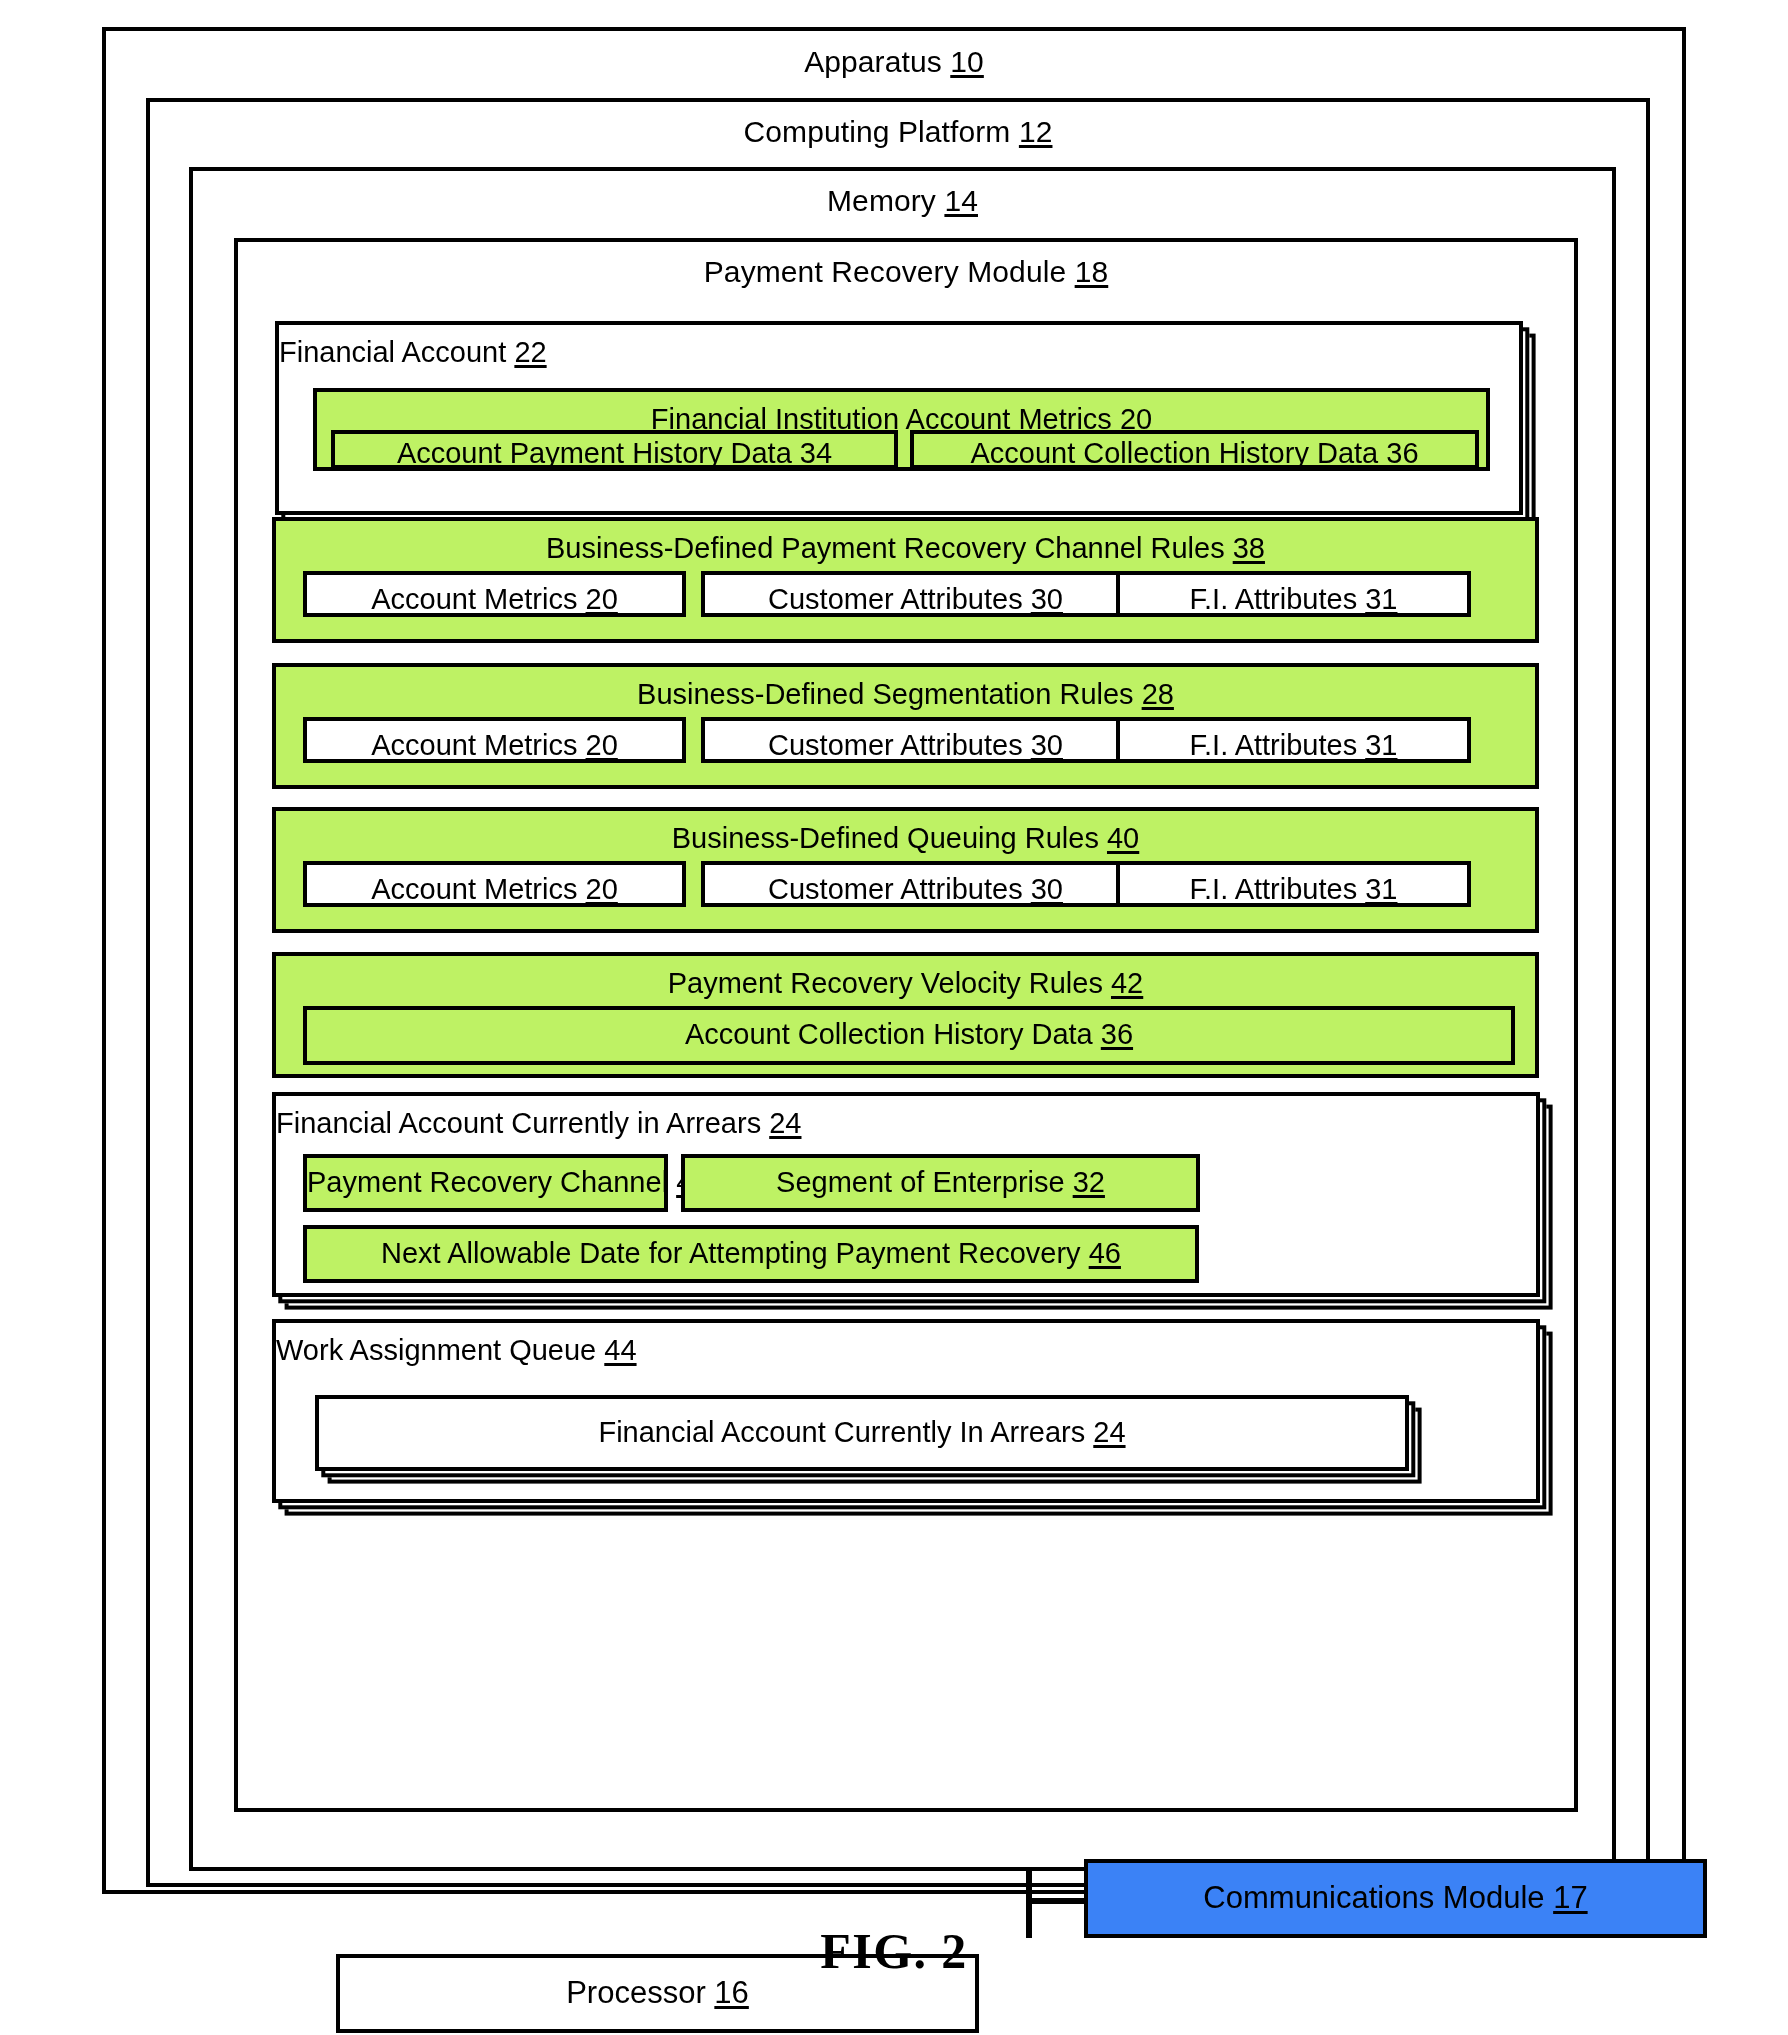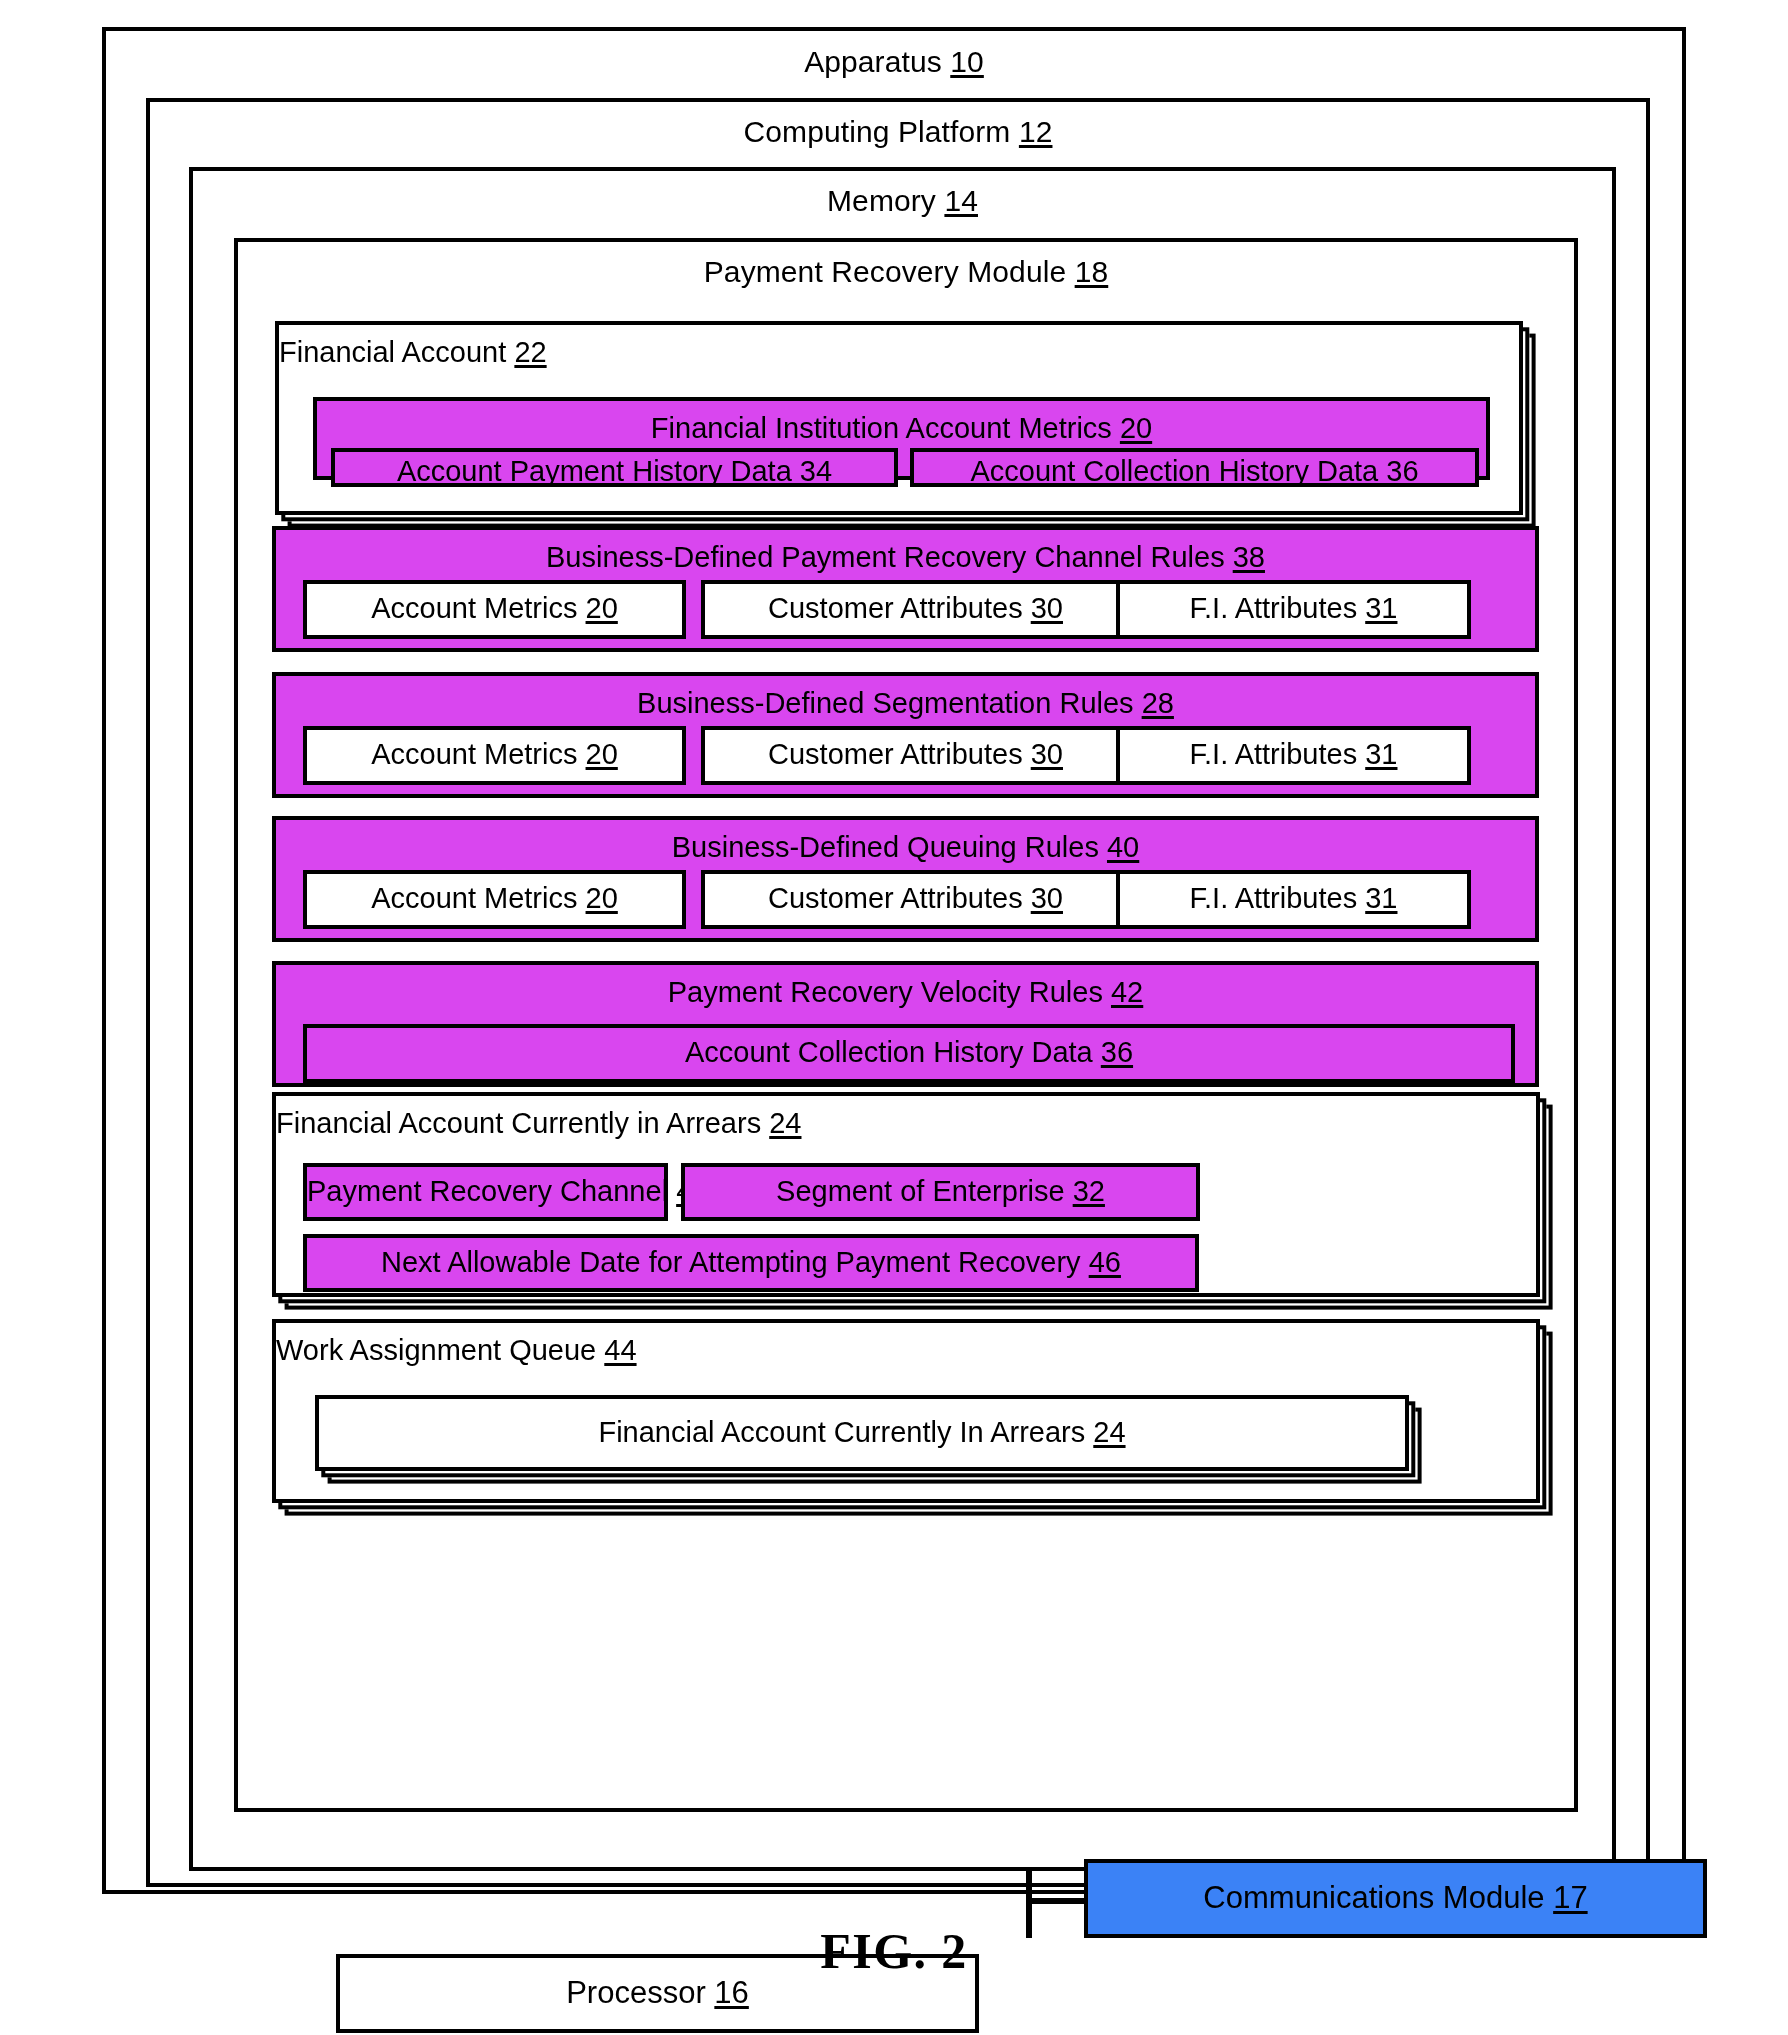--- a/index.html
+++ b/index.html
@@ -43,23 +43,22 @@
   }
   #apparatus > .frame-title { padding-top: 16px; }
   #platform  > .frame-title { padding-top: 15.4px; }
   #memory    > .frame-title { padding-top: 14.7px; }
   #prmodule  > .frame-title { padding-top: 14.7px; }
 
   
   .box {
     position: absolute;
     border: 4.9px solid #000;
-    background: #d946ef;
+    background: #bef264;
     box-sizing: border-box;
-    margin-top: 9px;
   }
   .box-title {
     font-size: 29px;
     line-height: 1;
     padding-top: 12.6px;
   }
   u, .num {
     text-decoration: underline;
     text-underline-offset: 2.8px;
     text-decoration-thickness: 2.8px;
@@ -96,21 +95,21 @@
     white-space: nowrap;
   }
 
   
   .rule-block { left:34px; width:1267px; height:126px; }
   #rules-channel { top:275px; }
   #rules-segment { top:421px; }
   #rules-queue   { top:565px; }
   .rule-cols { position:absolute; left:27px; top:50px; right:27px; height:59px; }
   .rule-col {
-    position:absolute; top:0; height:59px;
+    position:absolute; top:0; height:46px;
     border:4.9px solid #000; background:#fff; box-sizing:border-box;
   }
   .rule-col.c1 { left:0px;   width:383px; }
   .rule-col.c2 { left:398px; width:429px; }
   .rule-col.c3 { left:813px;width:355px; }
   .rule-col .leaf-label { line-height:49px; }
 
   
   #rules-velocity { left:34px; top:710px; width:1267px; height:126px; }
   #acct-coll-hist-2 { left:27px; top:50px; width:1212px; height:59px; }

